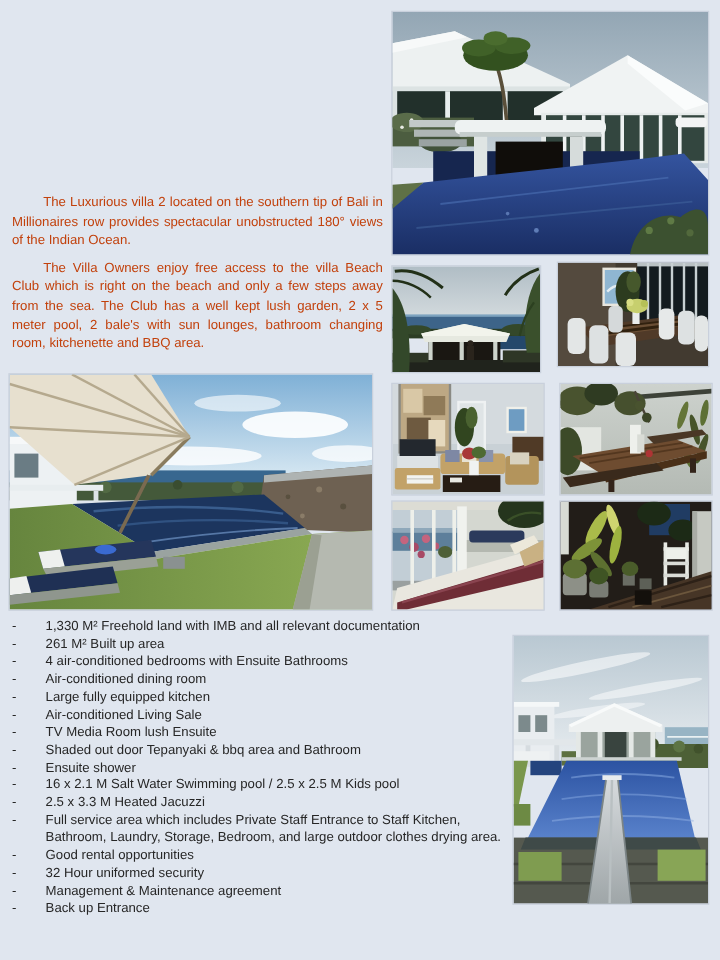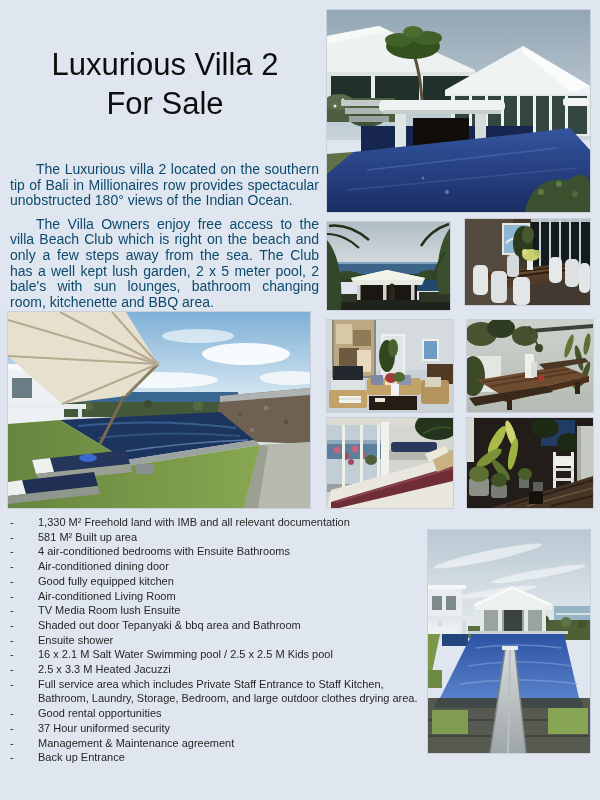--- a/index.html
+++ b/index.html
@@ -7,42 +7,38 @@
     position:relative;width:600px;height:800px;margin:0 auto;
     background:#e0e6ef;overflow:hidden;
     font-family:"Liberation Sans",sans-serif;color:#1c1c1c;
   }
   .title{
     position:absolute;left:0;top:24px;width:330px;
     text-align:center;font-size:31px;line-height:39px;font-weight:400;color:#0d0d0d;
   }
   .intro{
     position:absolute;left:10px;top:162px;width:309px;
-    font-size:14px;line-height:15.6px;text-align:justify;color:#0c4a6e;
+    font-size:11px;line-height:15.6px;text-align:justify;color:#c2410c;
   }
   .intro p{margin:0 0 8px 0;text-indent:26px;}
   .photo{position:absolute;margin:0;padding:0;line-height:0;outline:1px solid rgba(130,142,162,0.25);}
   .photo svg{display:block;}
   .features{
     position:absolute;left:10px;top:515px;width:420px;
     font-size:11px;line-height:14.7px;color:#262626;
   }
   .feature-row{display:grid;grid-template-columns:28px 1fr;}
   .dash{display:block;}
   .ftxt{display:block;}
 </style>
 </head>
 <body>
 
 <div class="page">
 
-  <h1 class="title">
-    <span>Luxurious Villa 2</span><br>
-    <span>For Sale</span>
-  </h1>
 
   <figure class="photo" style="left:327px;top:10px;">
     <svg width="263" height="202" viewBox="0 0 263 202">
       <defs>
         <linearGradient id="hsky" x1="0" y1="0" x2="0" y2="1">
           <stop offset="0" stop-color="#93a6b4"></stop>
             <stop offset="1" stop-color="#c9d4db"></stop>
         </linearGradient>
         <linearGradient id="hpool" x1="0" y1="0" x2="0" y2="1">
           <stop offset="0" stop-color="#34549f"></stop>
@@ -433,37 +429,37 @@
     </svg>
   </figure>
 
   <div class="features">
       <div class="feature-row">
         <span class="dash">-</span>
         <span class="ftxt">1,330 M² Freehold land with IMB and all relevant documentation</span>
       </div>
       <div class="feature-row">
         <span class="dash">-</span>
-        <span class="ftxt">581 M² Built up area</span>
+        <span class="ftxt">261 M² Built up area</span>
       </div>
       <div class="feature-row">
         <span class="dash">-</span>
         <span class="ftxt">4 air-conditioned bedrooms with Ensuite Bathrooms</span>
       </div>
       <div class="feature-row">
         <span class="dash">-</span>
-        <span class="ftxt">Air-conditioned dining door</span>
-      </div>
-      <div class="feature-row">
-        <span class="dash">-</span>
-        <span class="ftxt">Good fully equipped kitchen</span>
-      </div>
-      <div class="feature-row">
-        <span class="dash">-</span>
-        <span class="ftxt">Air-conditioned Living Room</span>
+        <span class="ftxt">Air-conditioned dining room</span>
+      </div>
+      <div class="feature-row">
+        <span class="dash">-</span>
+        <span class="ftxt">Large fully equipped kitchen</span>
+      </div>
+      <div class="feature-row">
+        <span class="dash">-</span>
+        <span class="ftxt">Air-conditioned Living Sale</span>
       </div>
       <div class="feature-row">
         <span class="dash">-</span>
         <span class="ftxt">TV Media Room lush Ensuite</span>
       </div>
       <div class="feature-row">
         <span class="dash">-</span>
         <span class="ftxt">Shaded out door Tepanyaki &amp; bbq area and Bathroom</span>
       </div>
       <div class="feature-row">
@@ -481,21 +477,21 @@
       <div class="feature-row">
         <span class="dash">-</span>
         <span class="ftxt">Full service area which includes Private Staff Entrance to Staff Kitchen, Bathroom, Laundry, Storage, Bedroom, and large outdoor clothes drying area.</span>
       </div>
       <div class="feature-row">
         <span class="dash">-</span>
         <span class="ftxt">Good rental opportunities</span>
       </div>
       <div class="feature-row">
         <span class="dash">-</span>
-        <span class="ftxt">37 Hour uniformed security</span>
+        <span class="ftxt">32 Hour uniformed security</span>
       </div>
       <div class="feature-row">
         <span class="dash">-</span>
         <span class="ftxt">Management &amp; Maintenance agreement</span>
       </div>
       <div class="feature-row">
         <span class="dash">-</span>
         <span class="ftxt">Back up Entrance</span>
       </div>
     </div>

